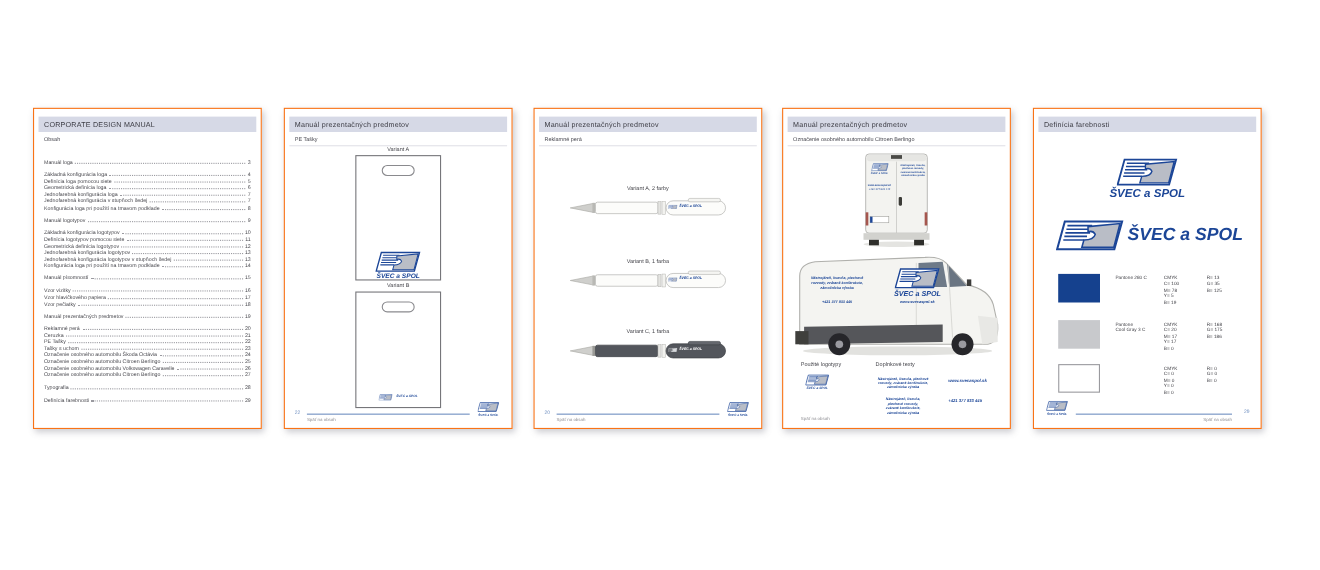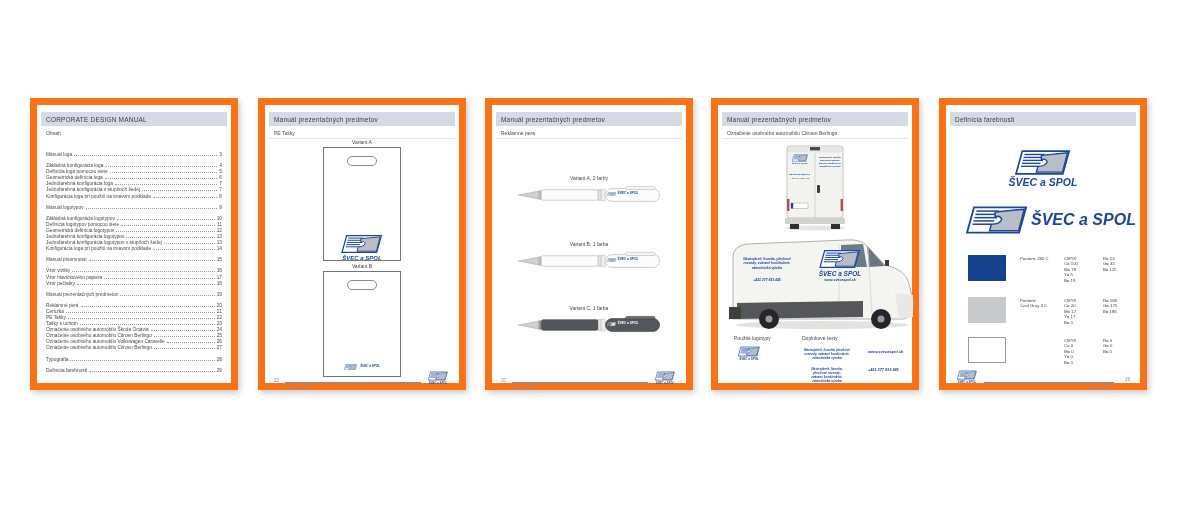--- a/index.html
+++ b/index.html
@@ -1,18 +1,18 @@
 <!DOCTYPE html>
 <html><head>
 <meta charset="utf-8">
 <style>
 *{margin:0;padding:0;box-sizing:border-box}
 html,body{width:1200px;height:518px;background:#fff;overflow:hidden}
 body{font-family:"Liberation Sans",sans-serif;position:relative;color:#3f3f45}
-.page{position:absolute;top:98px;width:208px;height:292px;background:#fff;border:7px solid #f97316;box-shadow:2px 3px 6px rgba(90,90,105,.32)}
+.page{position:absolute;top:98px;width:208px;height:292px;background:#fff;border:1px solid #f97316;box-shadow:2px 3px 6px rgba(90,90,105,.32)}
 .p1{left:30px}.p2{left:258px}.p3{left:485px}.p4{left:711px}.p5{left:939px}
 .band{position:absolute;left:4px;right:4px;top:7px;height:14px;background:#d6d9e6;display:flex;align-items:center;padding:0 5px;font-size:6.5px;letter-spacing:.2px;color:#3c3c44}
 .subtitle{position:absolute;left:9px;top:25px;font-size:5px;color:#4a4a52}
 .subrule{position:absolute;left:4px;right:4px;top:33px;border-top:1px solid #e2e2e8}
 
 .logo-name{color:#1c4697;font-weight:bold;font-style:italic;white-space:nowrap;line-height:1.1}
 .logo-stack{display:flex;flex-direction:column;align-items:center;gap:1px}
 .logo-row{display:flex;align-items:center;gap:3px}
 .mark{display:block}
 .mk56{width:56px;height:27px}.mk62{width:62px;height:30px}.mk42{width:42px;height:20px}

